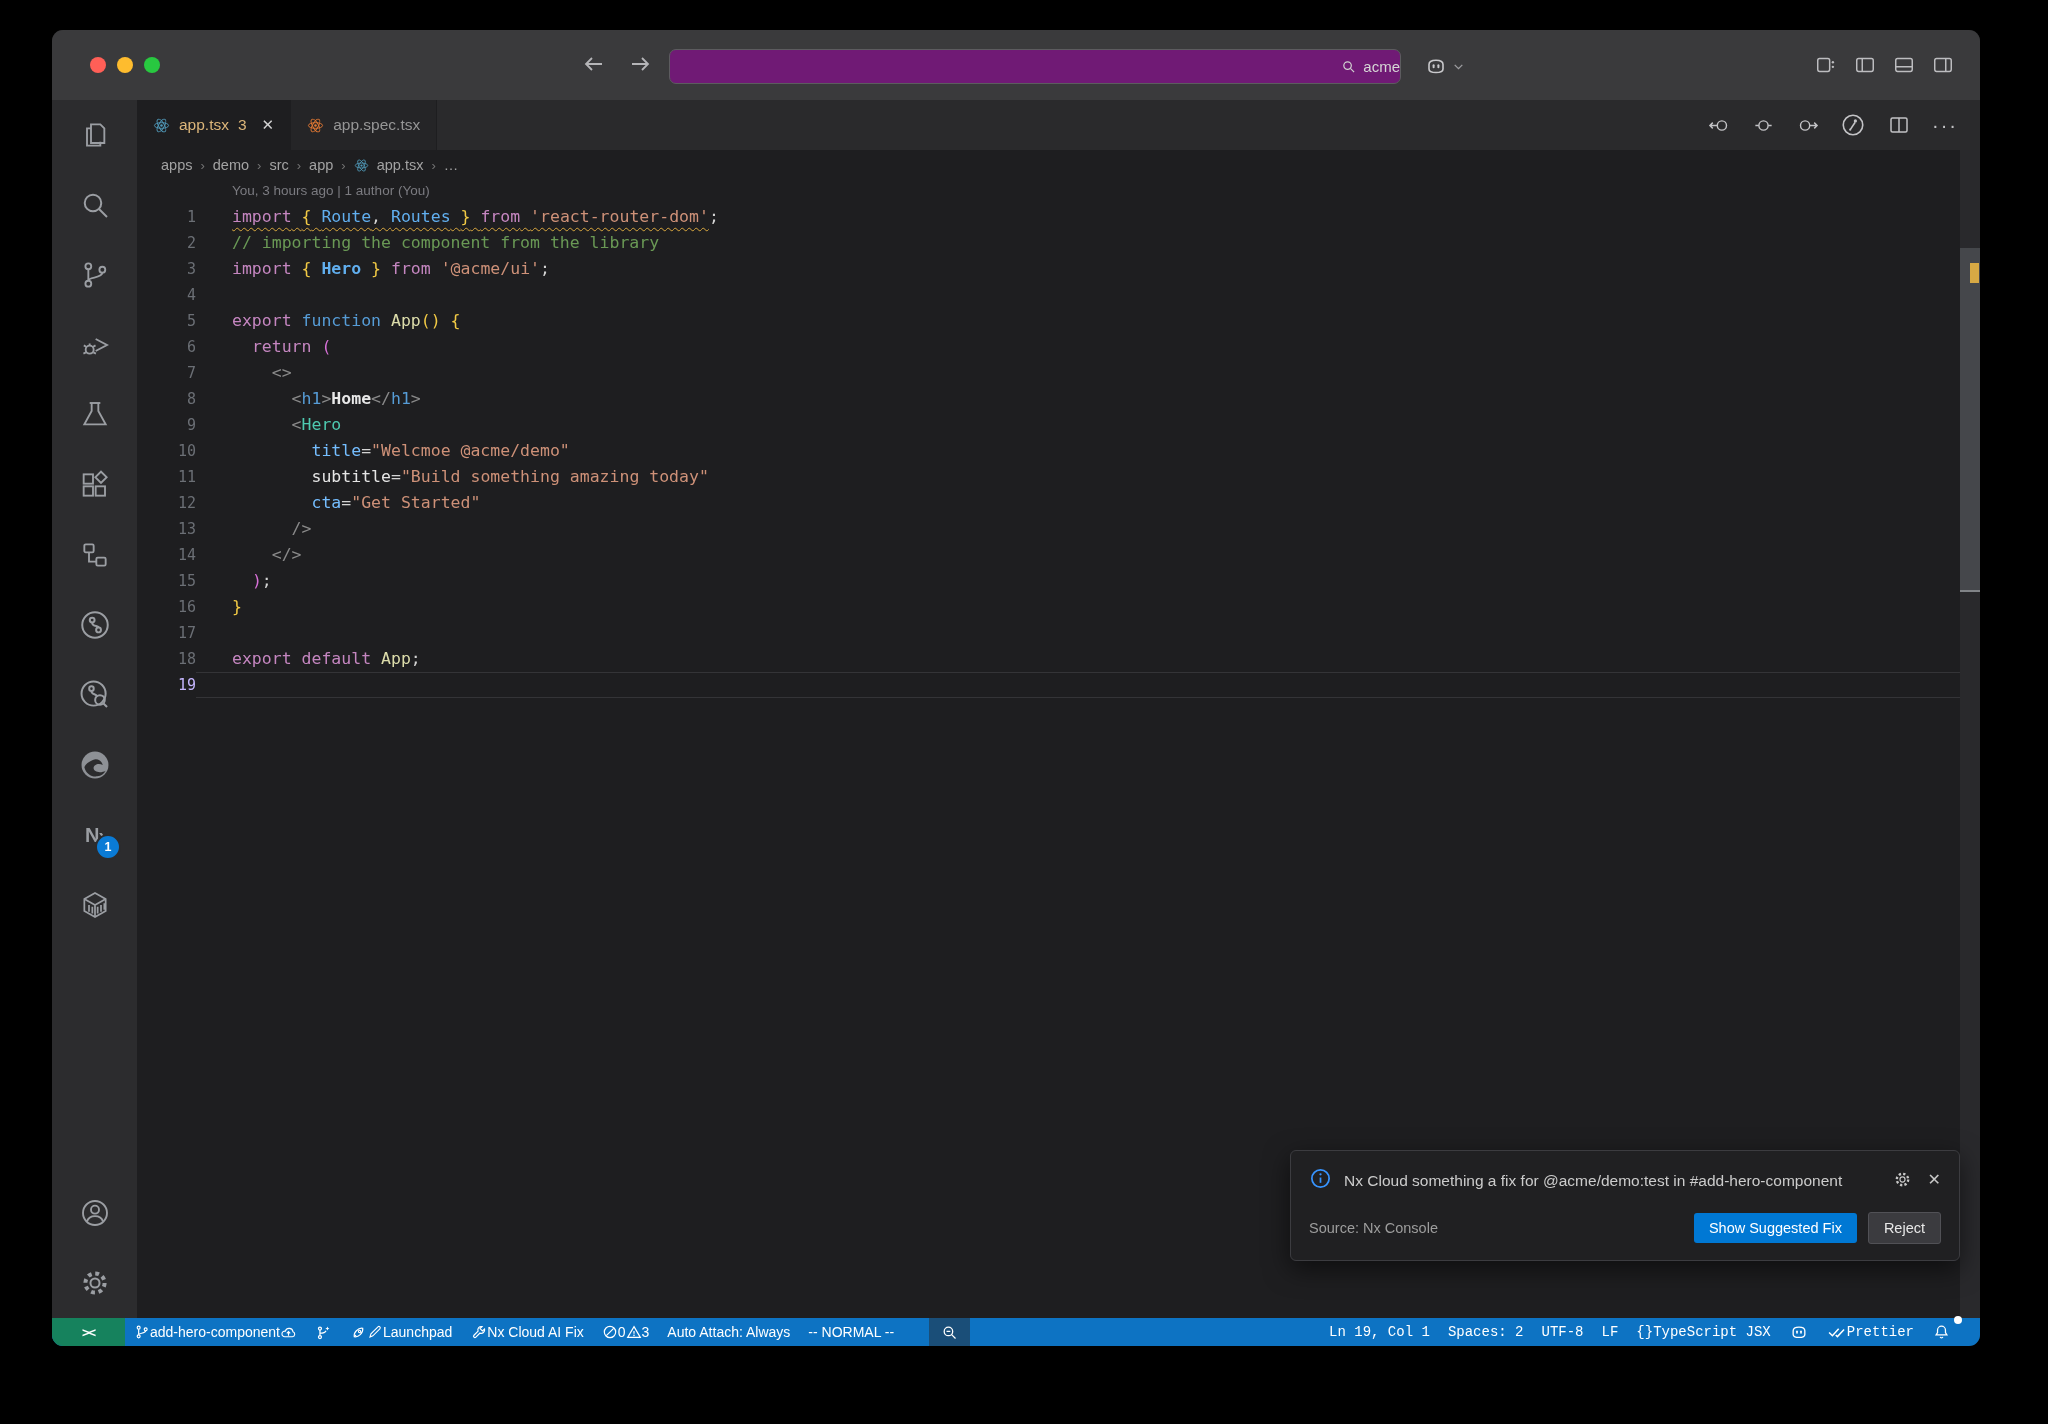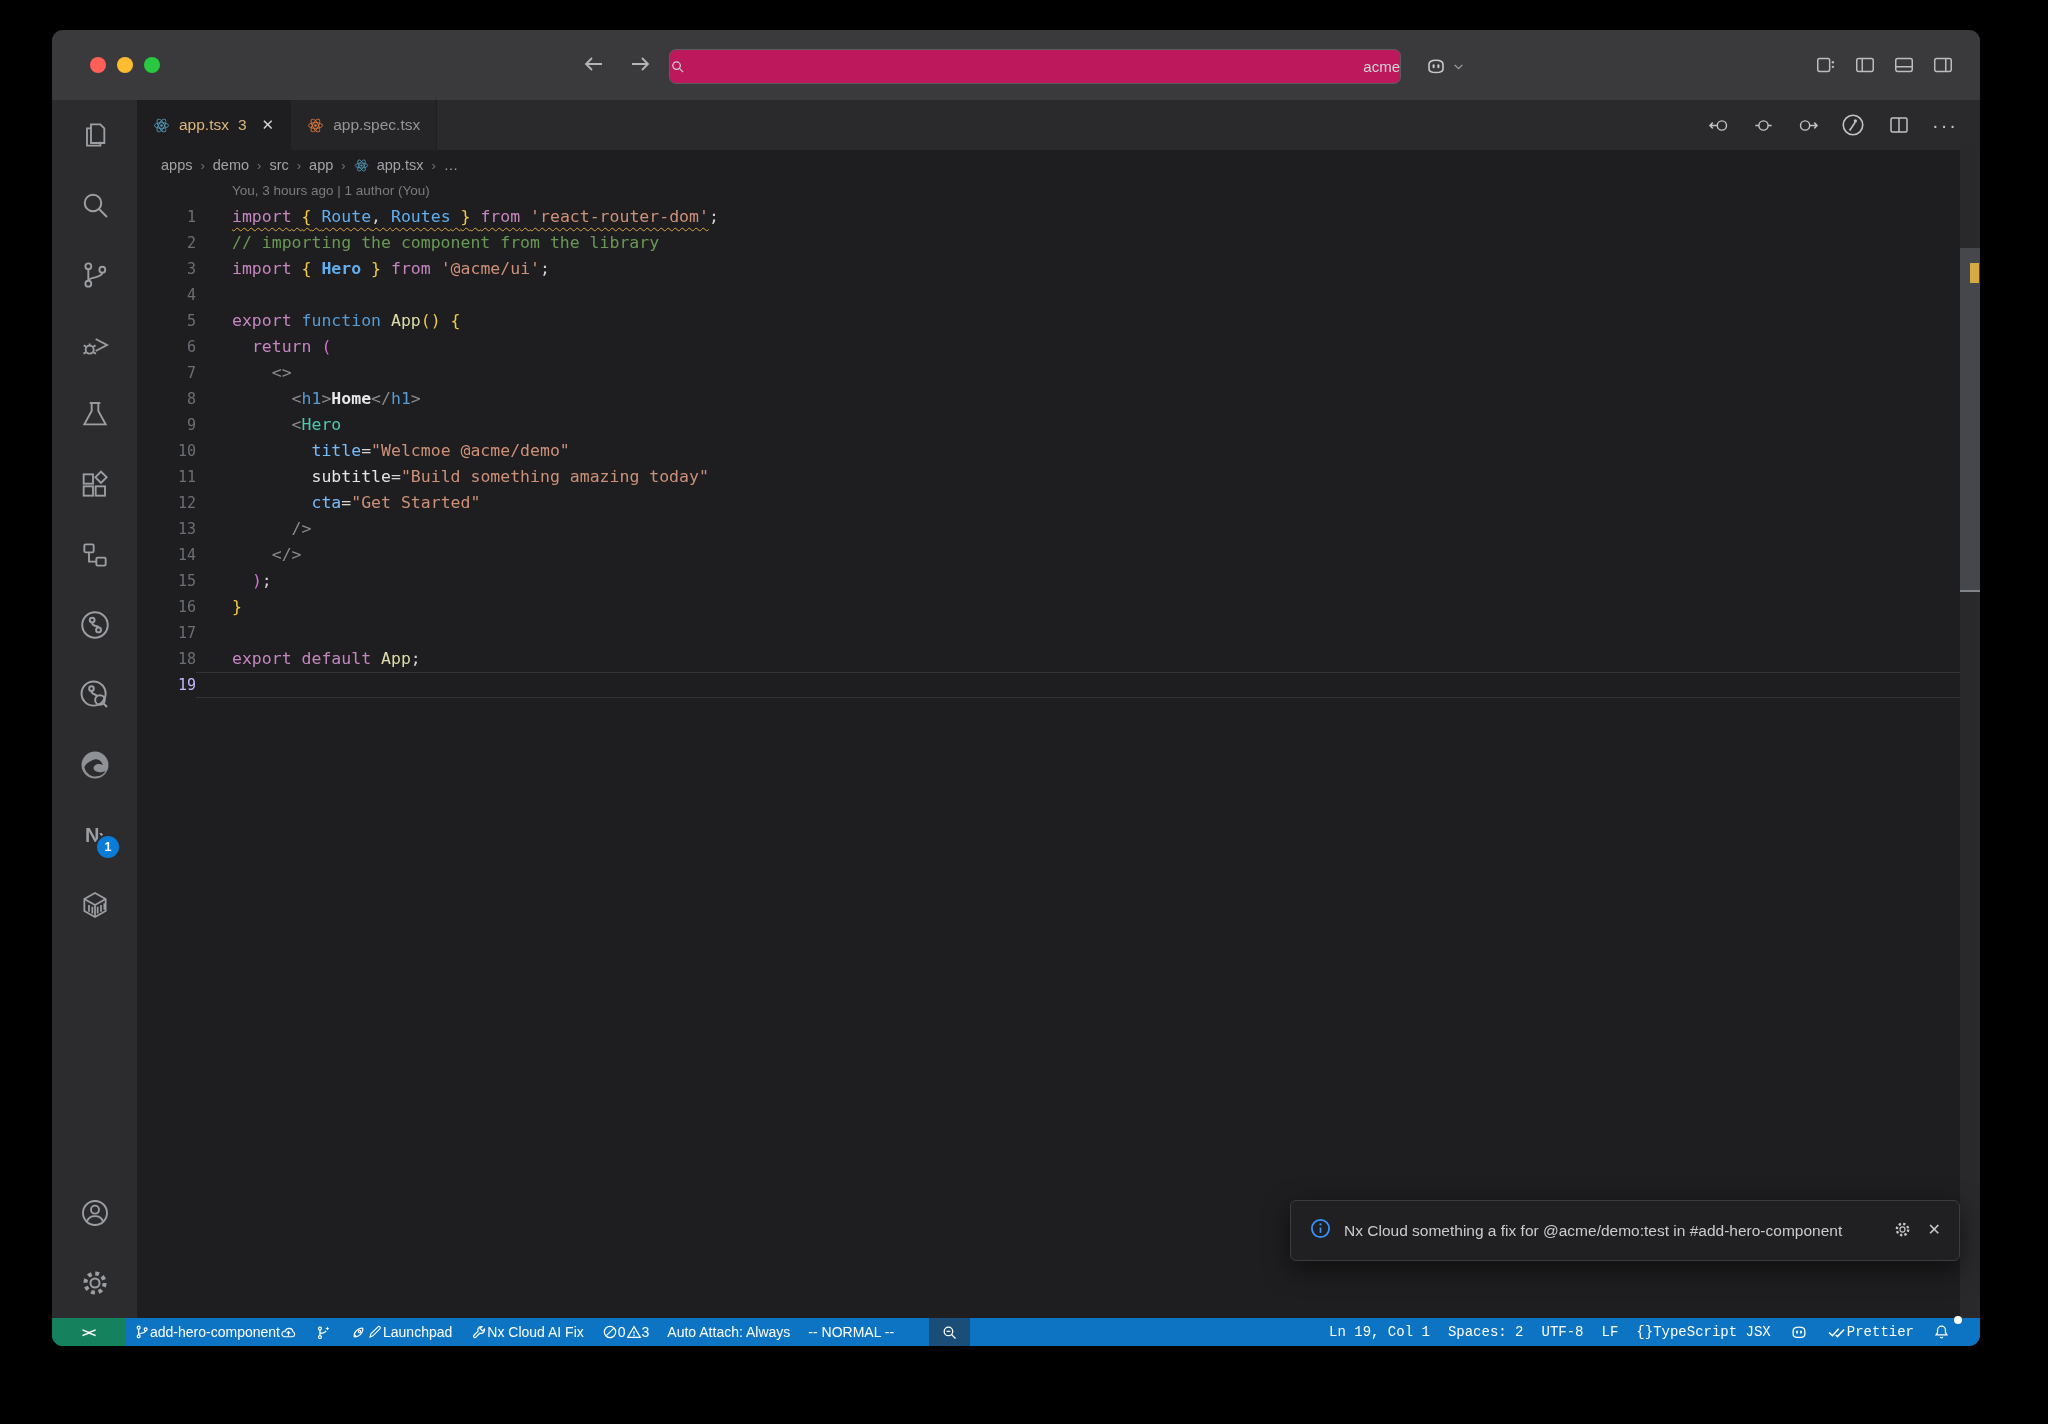--- a/index.html
+++ b/index.html
@@ -6,22 +6,22 @@
     font-family:"Liberation Sans",sans-serif;-webkit-font-smoothing:antialiased;}
   .window{position:absolute;left:52px;top:30px;width:1928px;height:1316px;background:#1e1e20;
     border-radius:11px;overflow:hidden;box-shadow:0 18px 60px rgba(0,0,0,.7);display:flex;flex-direction:column;}
   svg{display:block}
   
   .titlebar{position:relative;height:70px;background:#3a3a3c;flex:0 0 auto;}
   .traffic{position:absolute;left:38px;top:27px;display:flex;gap:11px;}
   .tl{width:16px;height:16px;border-radius:50%;}
   .tl.r{background:#ff5f57}.tl.y{background:#febc2e}.tl.g{background:#28c840}
   .navarrows{position:absolute;left:530px;top:22px;display:flex;gap:22px;color:#b5b5b8;}
-  .searchbox{position:absolute;left:617px;top:19px;width:730px;height:33px;background:#be185d;
-    border:1px solid #5c5c5f;border-radius:7px;display:flex;align-items:center;justify-content:space-between;
+  .searchbox{position:absolute;left:617px;top:19px;width:730px;height:33px;background:#701a75;
+    border:1px solid #5c5c5f;border-radius:7px;display:flex;align-items:center;justify-content:flex-end;
     gap:7px;color:#d6d6d6;font-size:15px;}
   .tb-copilot{position:absolute;left:1372px;top:24px;display:flex;align-items:center;gap:4px;color:#c9c9cc;}
   .tb-right{position:absolute;right:26px;top:24px;display:flex;gap:17px;align-items:center;color:#bdbdc0;}
   
   .main{flex:1;display:flex;min-height:0;position:relative;}
   .activitybar{width:85px;background:#2c2c2e;flex:0 0 auto;display:flex;flex-direction:column;align-items:center;}
   .aslot{height:70px;width:100%;display:flex;align-items:center;justify-content:center;color:#9b9ea3;position:relative;}
   .aspacer{flex:1}
   .nx-badge{position:absolute;right:16px;bottom:10px;width:22px;height:22px;border-radius:50%;
     background:#0a7bd6;color:#fff;font-size:12.5px;font-weight:700;display:flex;align-items:center;justify-content:center;
@@ -380,20 +380,25 @@
         <div class="toast-icons">
           <span>
             <svg width="19" height="19" viewBox="0 0 24 24" fill="none" stroke="#c7c7c7">
               <circle cx="12" cy="12" r="7.2" stroke-width="3" stroke-dasharray="2.9 2.75"></circle>
                 <circle cx="12" cy="12" r="3.2" stroke-width="1.5"></circle>
             </svg>
           </span>
           <span class="toast-close">✕</span>
         </div>
       </div>
+      <div class="toast-bottom">
+        <span class="toast-src">Source: Nx Console</span>
+        <span class="btn primary">Show Suggested Fix</span>
+        <span class="btn secondary">Reject</span>
+      </div>
     </div>
   </div>
 
   <div class="statusbar">
     <div class="sb-remote">&gt;&lt;</div>
     <div class="sbi">
       <span>
         <svg width="16" height="16" viewBox="0 0 24 24" fill="none" stroke="#fff" stroke-width="1.8">
           <circle cx="7" cy="5.5" r="2.2"></circle>
             <circle cx="7" cy="18.5" r="2.2"></circle>

